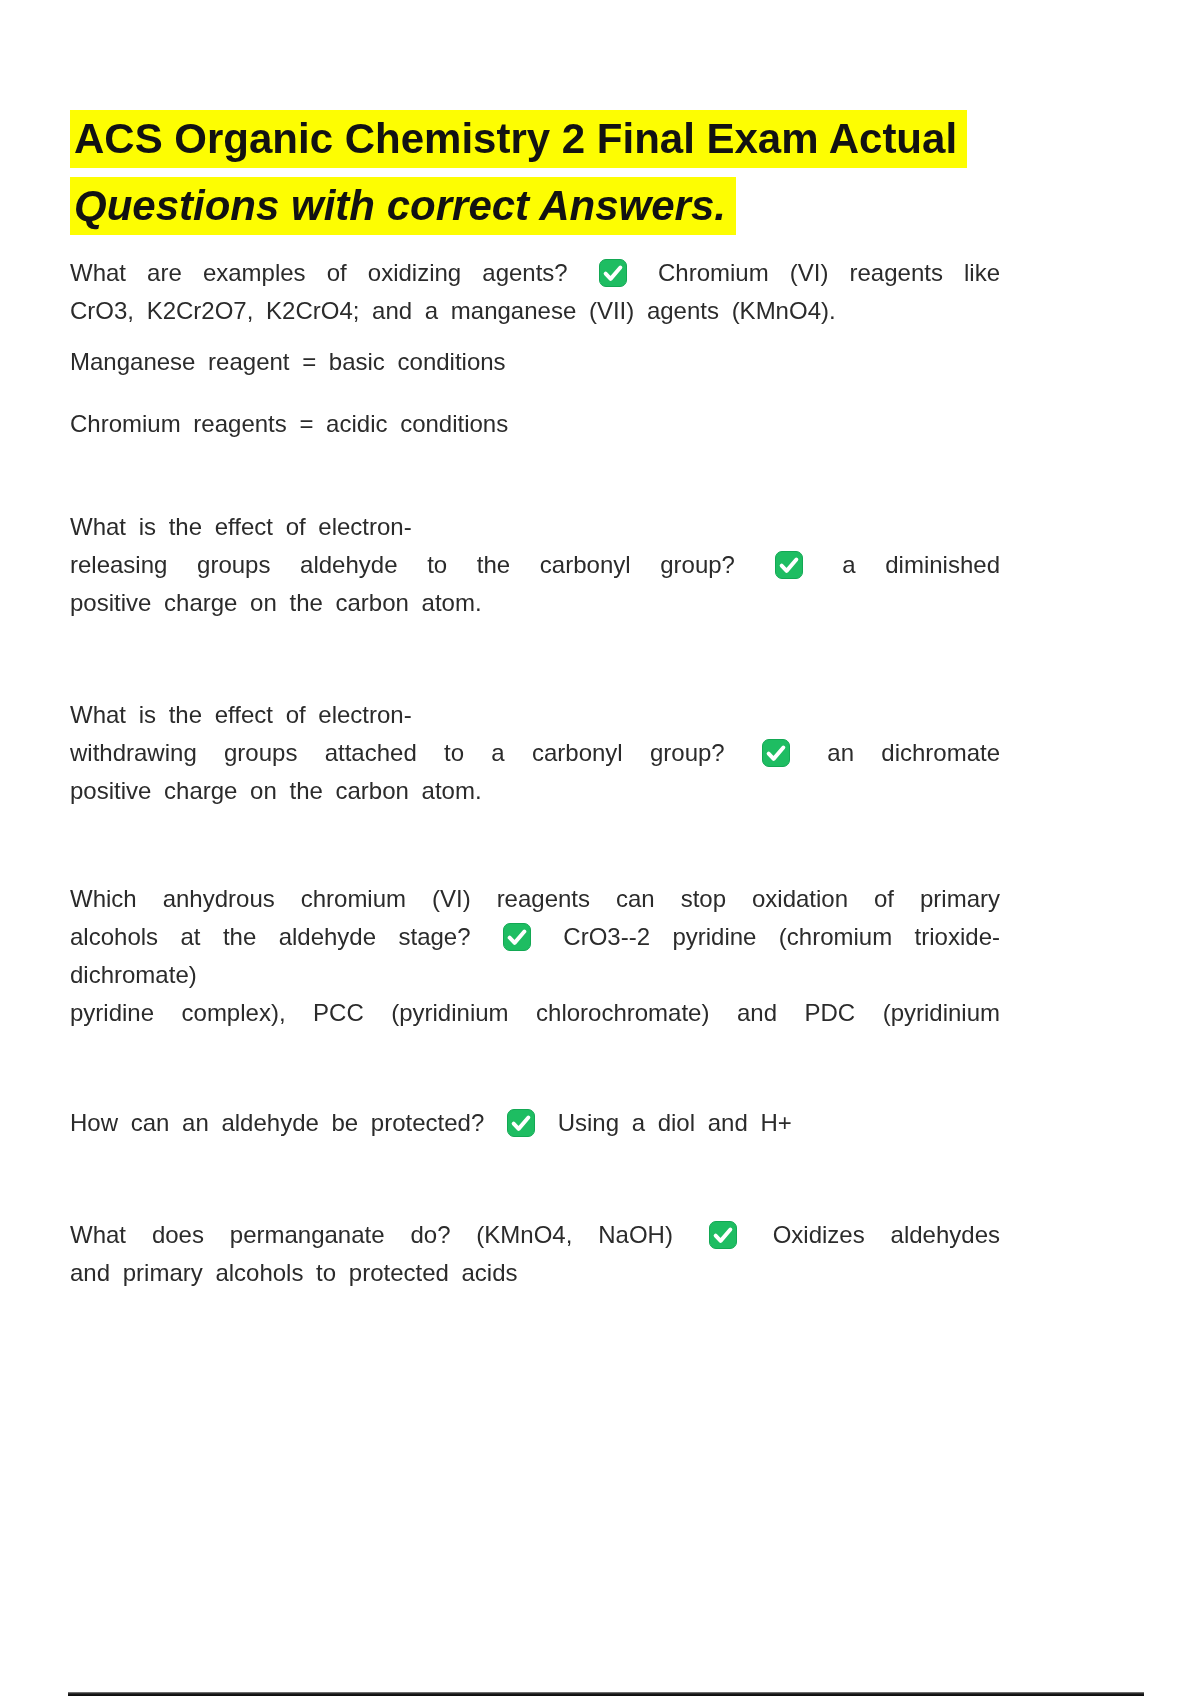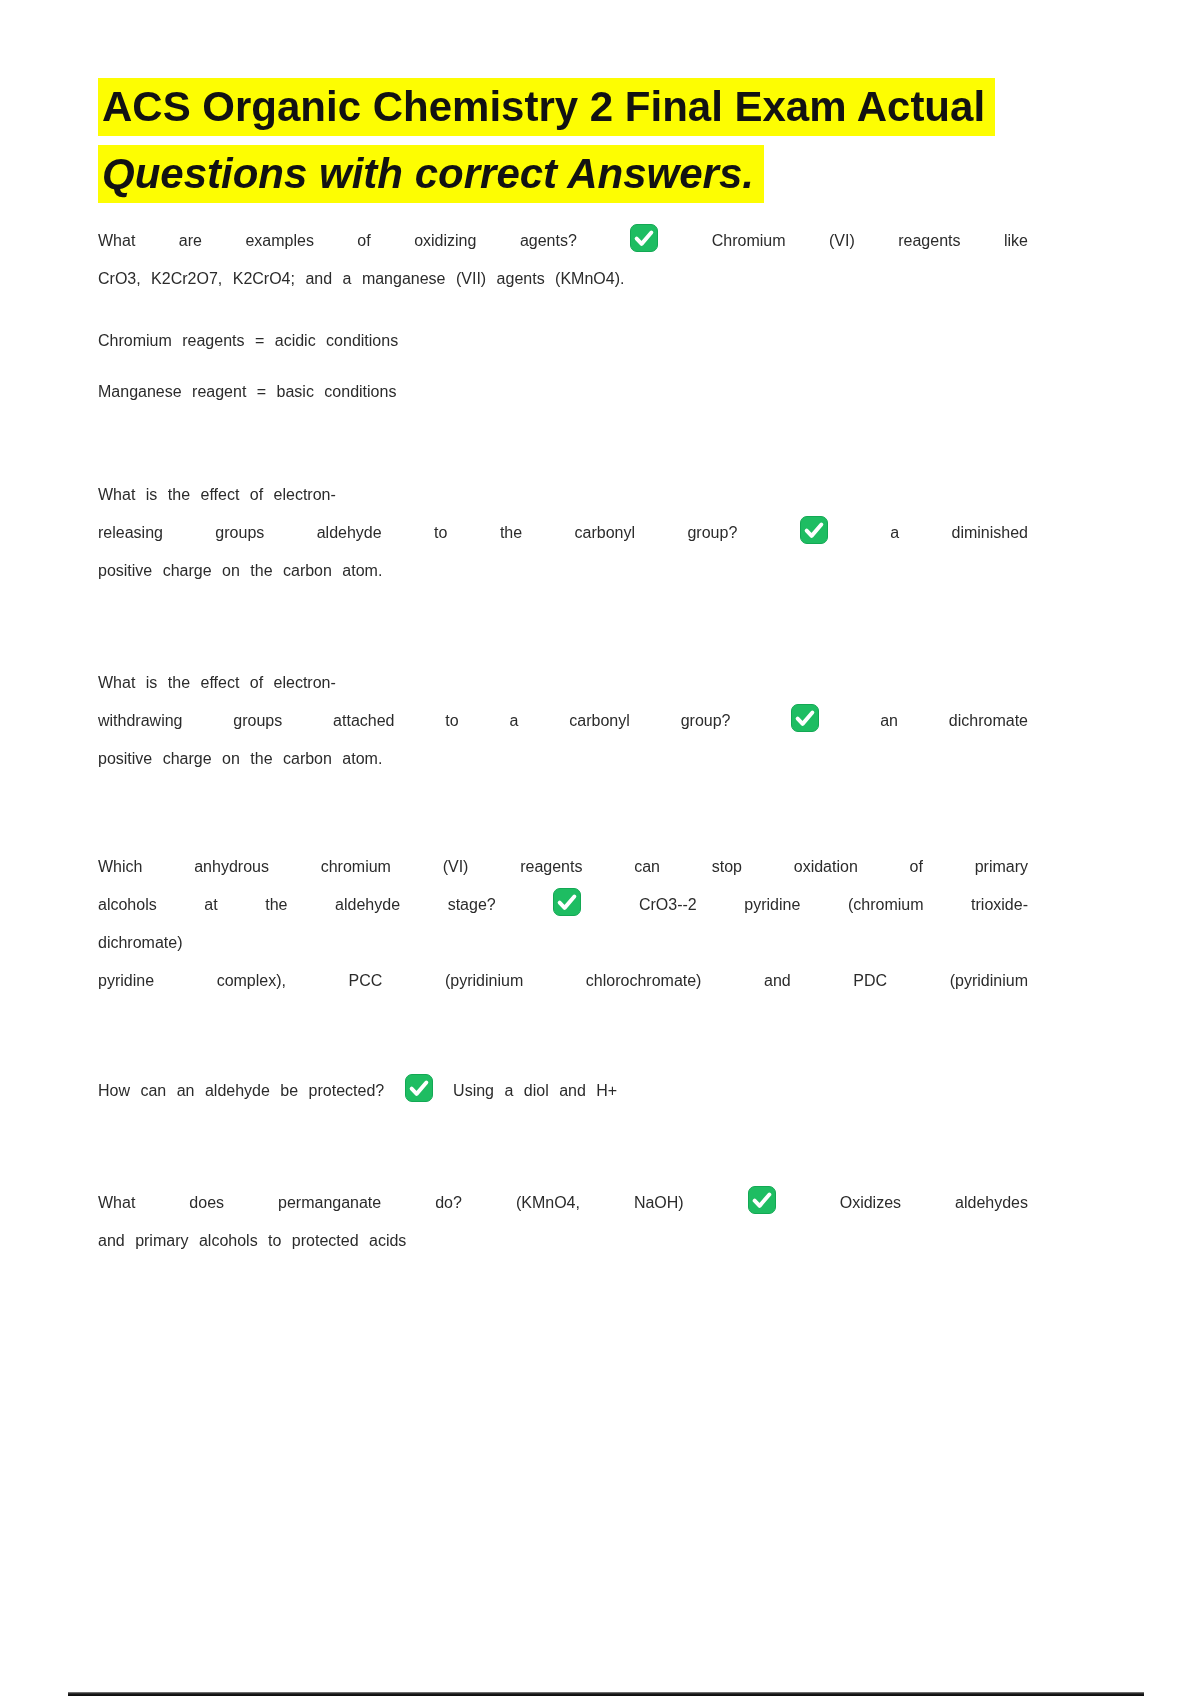--- a/index.html
+++ b/index.html
@@ -13,39 +13,39 @@
   *{box-sizing:border-box;margin:0;padding:0;}
   html,body{background:#ffffff;}
   body{font-family:"Liberation Sans","DejaVu Sans",sans-serif;}
   .page{
     position:relative;
     width:1200px;height:1700px;
     background:#ffffff;
     overflow:hidden;
   }
   .content{
-    margin-left:98px;
+    margin-left:70px;
     width:930px;
-    padding-top:78px;
+    padding-top:110px;
   }
   
   .title-line{line-height:0;}
   .title-line + .title-line{margin-top:9px;font-style:italic;}
   .title-hl{
     display:inline-block;
     background:var(--hl);
     color:var(--title-ink);
     font-size:42px;
     font-weight:700;
     line-height:56px;
     padding:1px 10px 1px 4px;
     letter-spacing:0px;
   }
   
-  .qa-list{color:var(--ink);font-size:16px;}
+  .qa-list{color:var(--ink);font-size:24px;}
   .line{
     line-height:38px;
     word-spacing:6px;
     text-align:left;
     white-space:normal;
   }
   .line.j{
     text-align:justify;
     text-align-last:justify;
     -moz-text-align-last:justify;
@@ -89,25 +89,25 @@
       <div class="title-line"><span class="title-hl">Questions with correct Answers.</span></div>
     </h1>
 
     <div class="qa-list">
         <div class="qa-block b0">
           <div class="line j"><span>What are examples of oxidizing agents?</span> <span class="check"><svg viewBox="0 0 24 24" aria-hidden="true">
                 <path d="M5.2 12.6l4.6 4.8L18.8 7" fill="none" stroke="#ffffff" stroke-width="3.6" stroke-linecap="round" stroke-linejoin="round"></path>
               </svg></span> <span>Chromium (VI) reagents like</span></div>
           <div class="line"><span>CrO3, K2Cr2O7, K2CrO4; and a manganese (VII) agents (KMnO4).</span></div>
         </div>
+        <div class="qa-block b2">
+          <div class="line"><span>Manganese reagent = basic conditions</span></div>
+        </div>
         <div class="qa-block b1">
           <div class="line"><span>Chromium reagents = acidic conditions</span></div>
-        </div>
-        <div class="qa-block b2">
-          <div class="line"><span>Manganese reagent = basic conditions</span></div>
         </div>
         <div class="qa-block b3">
           <div class="line"><span>What is the effect of electron-</span></div>
           <div class="line j"><span>releasing groups aldehyde to the carbonyl group?</span> <span class="check"><svg viewBox="0 0 24 24" aria-hidden="true">
                 <path d="M5.2 12.6l4.6 4.8L18.8 7" fill="none" stroke="#ffffff" stroke-width="3.6" stroke-linecap="round" stroke-linejoin="round"></path>
               </svg></span> <span>a diminished</span></div>
           <div class="line"><span>positive charge on the carbon atom.</span></div>
         </div>
         <div class="qa-block b4">
           <div class="line"><span>What is the effect of electron-</span></div>

